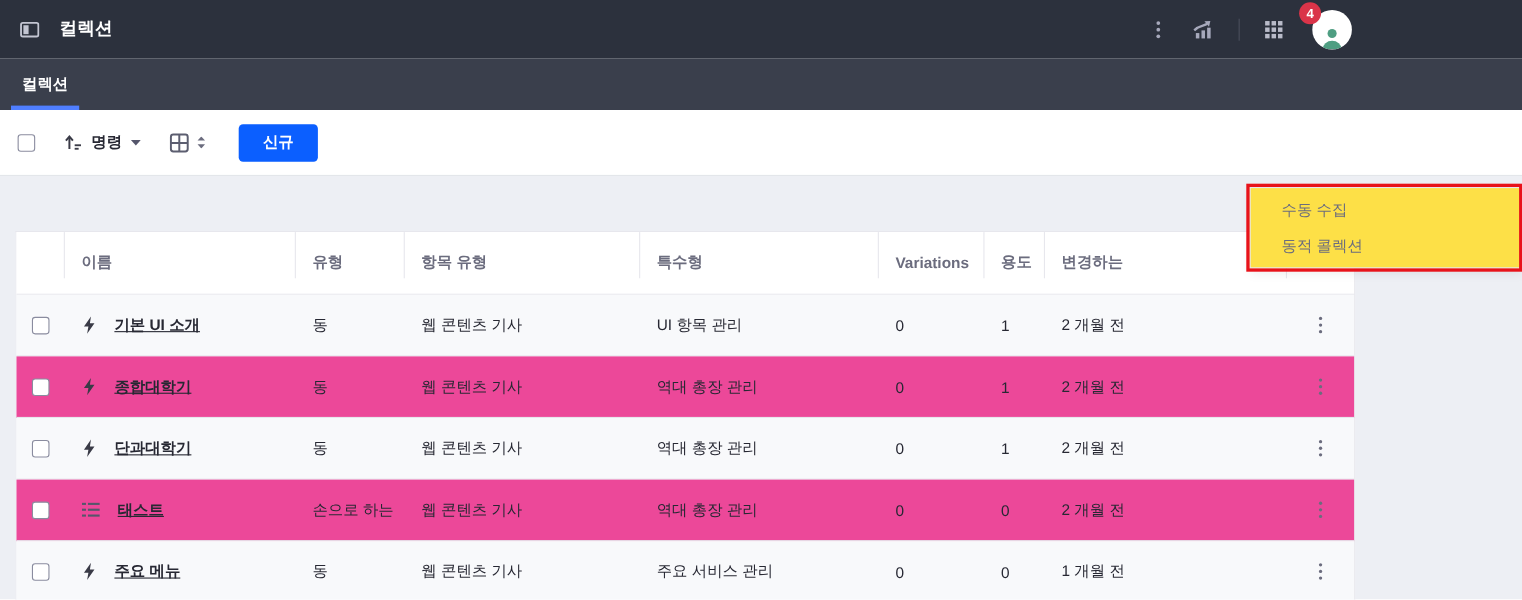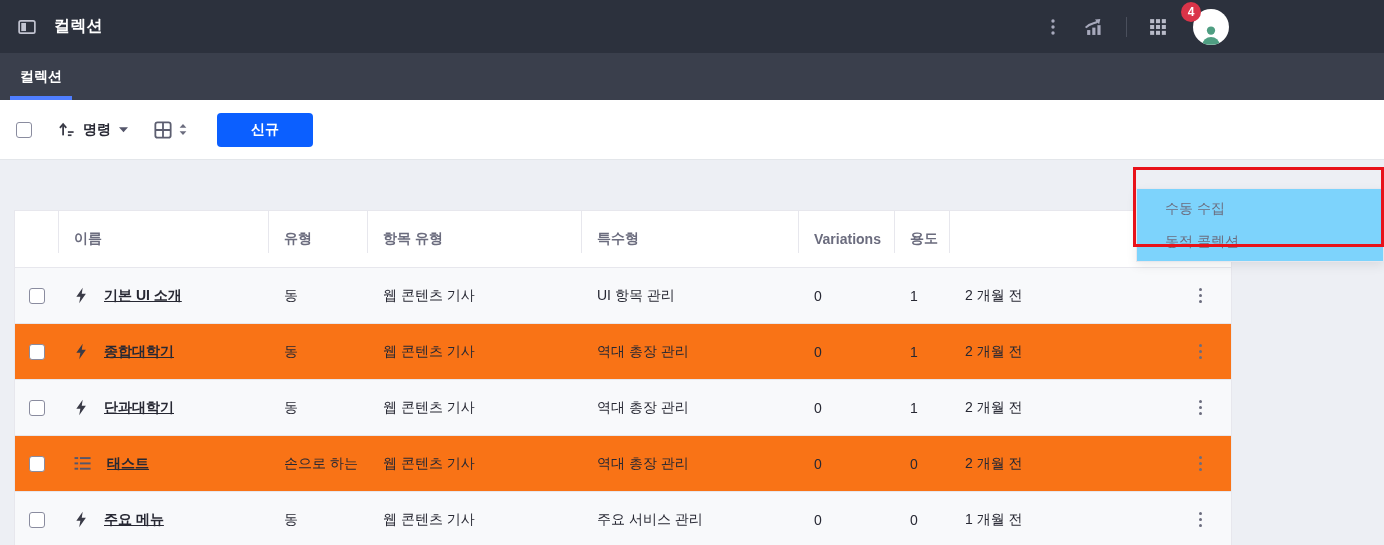--- a/index.html
+++ b/index.html
@@ -32,47 +32,47 @@
   
   .toolbar{height:60px;background:#fff;display:flex;align-items:center;padding:0 160px 0 16px;border-bottom:1px solid #e3e6ea;}
   .checkbox{width:16px;height:16px;border:1px solid #8a8c9f;border-radius:3px;background:#fff;display:inline-block;flex:none;cursor:pointer;}
   .sort-btn{display:flex;align-items:center;gap:8px;margin-left:26px;cursor:pointer;justify-content:center;}
   .sort-label{font-weight:700;color:var(--text-dark);}
   .search-wrap{flex:1;position:relative;margin-left:28px;height:38px;}
   .search-input{width:100%;height:100%;background:#f0f2f5;border:1px solid #eceef2;border-radius:4px;padding:0 44px 0 16px;font-size:14px;font-family:inherit;color:var(--text-dark);outline:none;}
   .search-input::placeholder{color:#6b6c7e;}
   .search-btn{position:absolute;right:12px;top:0;height:100%;display:flex;align-items:center;cursor:pointer;}
   .view-toggle{display:flex;align-items:center;gap:7px;margin-left:26px;cursor:pointer;}
-  .new-btn{margin-left:30px;height:34px;padding:0 34px;background:var(--accent-blue);color:#fff;font-weight:700;font-size:14px;border:none;border-radius:4px;cursor:pointer;font-family:Liberation Serif, serif;}
+  .new-btn{margin-left:30px;height:34px;padding:0 22px;background:var(--accent-blue);color:#fff;font-weight:700;font-size:14px;border:none;border-radius:4px;cursor:pointer;font-family:Liberation Serif, serif;}
 
   
   .content{position:relative;height:385px;background:var(--content-bg);}
   .table-card{position:absolute;left:14px;top:50px;width:1218px;background:#fff;border:1px solid var(--border);border-bottom:none;}
   .thead{display:flex;height:57px;background:#fff;border-bottom:1px solid var(--border);}
   .th{display:flex;align-items:center;padding-left:16px;color:var(--text-gray);font-weight:600;position:relative;}
   .th + .th::before{content:"";position:absolute;left:0;top:0;height:42px;width:1px;background:var(--border);}
-  .trow{display:flex;height:56px;border-bottom:1px solid var(--border);background:#f97316;}
+  .trow{display:flex;height:56px;border-bottom:1px solid var(--border);background:#ec4899;}
   .trow.alt{background:#f8f9fb;text-align:center;}
   .td{display:flex;align-items:center;padding-left:16px;overflow:hidden;white-space:nowrap;}
   .col-check{width:43px;padding-left:14px;}
   .col-name{width:210px;gap:16px;}
   .col-type{width:99px;}
   .col-itemtype{width:214px;}
   .col-special{width:217px;}
   .col-variations{width:96px;}
   .col-usage{width:55px;}
   .col-modified{width:220px;}
   .col-actions{width:62px;justify-content:center;padding-left:0;}
   .row-link{color:var(--text-dark);font-weight:600;text-decoration:underline;cursor:pointer;}
   .row-icon{display:flex;align-items:center;flex:none;}
   .kebab{display:flex;flex-direction:column;gap:3px;padding:6px;cursor:pointer;}
   .kebab i{width:3px;height:3px;border-radius:50%;background:#6b6c7e;display:block;}
 
   
-  .dropdown{position:absolute;left:1136px;top:28px;width:248px;height:74px;background:#7dd3fc;border:1px solid var(--border);box-shadow:0 4px 10px rgba(0,0,0,.08);padding-top:3px;z-index:5;}
+  .dropdown{position:absolute;left:1136px;top:10px;width:248px;height:74px;background:#fde047;border:1px solid var(--border);box-shadow:0 4px 10px rgba(0,0,0,.08);padding-top:3px;z-index:5;}
   .dropdown-item{height:33px;line-height:33px;padding-left:28px;color:var(--text-gray);cursor:pointer;}
   .annotation-box{position:absolute;left:1133px;top:7px;width:251px;height:80px;border:3px solid var(--annotation-red);z-index:10;pointer-events:none;}
 </style>
 </head>
 <body>
 
 <div class="topbar">
   <span class="sidebar-toggle">
     <svg width="18" height="18" viewBox="0 0 16 16">
         <rect x="1" y="2.5" width="14" height="11" rx="1.5" fill="none" stroke="#c3c5d2" stroke-width="1.5"></rect>
@@ -162,20 +162,21 @@
 
   <div class="table-card">
     <div class="thead">
       <div class="th col-check"></div>
       <div class="th col-name">이름</div>
       <div class="th col-type">유형</div>
       <div class="th col-itemtype">항목 유형</div>
       <div class="th col-special">특수형</div>
       <div class="th col-variations">Variations</div>
       <div class="th col-usage">용도</div>
+      <div class="th col-modified">변경하는</div>
       <div class="th col-actions"></div>
     </div>
     <div>
   <div class="trow alt">
     <div class="td col-check">
             <span class="checkbox"></span>
           </div>
     <div class="td col-name">
       <span class="row-icon">
         <svg width="14" height="17" viewBox="0 0 12 16">

